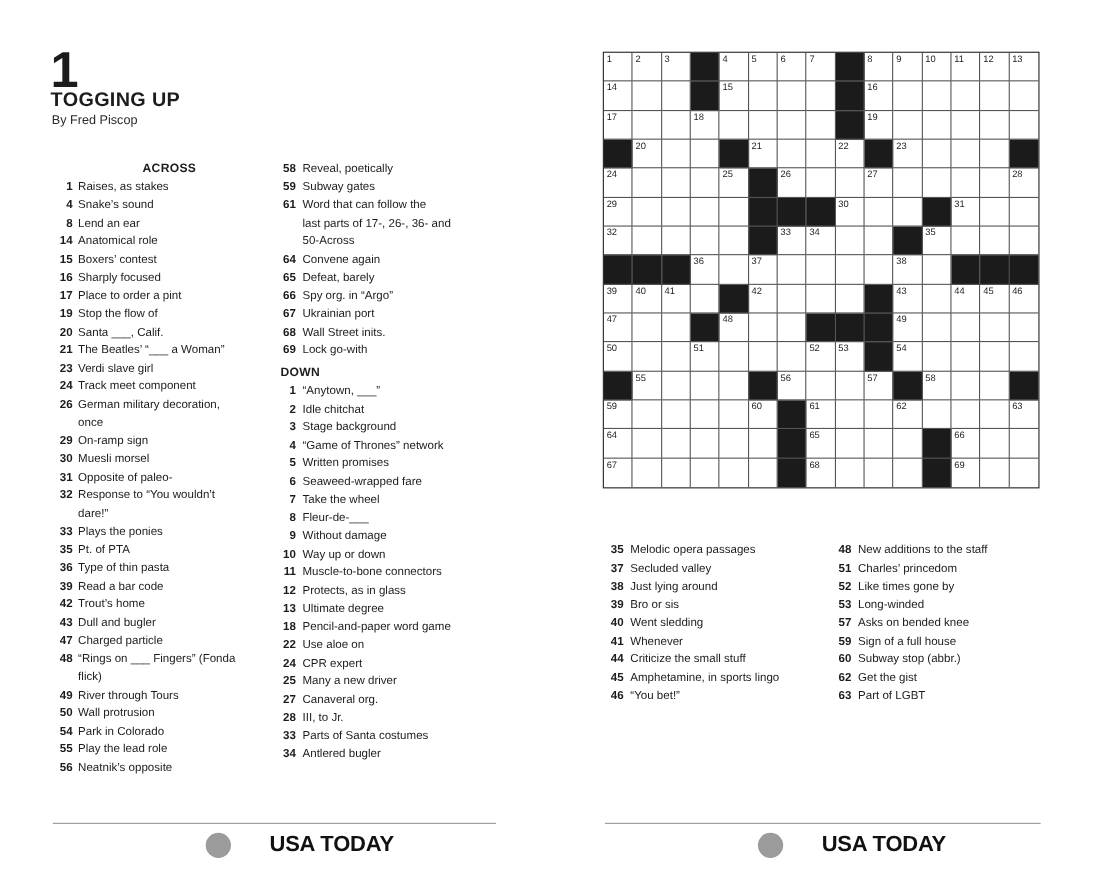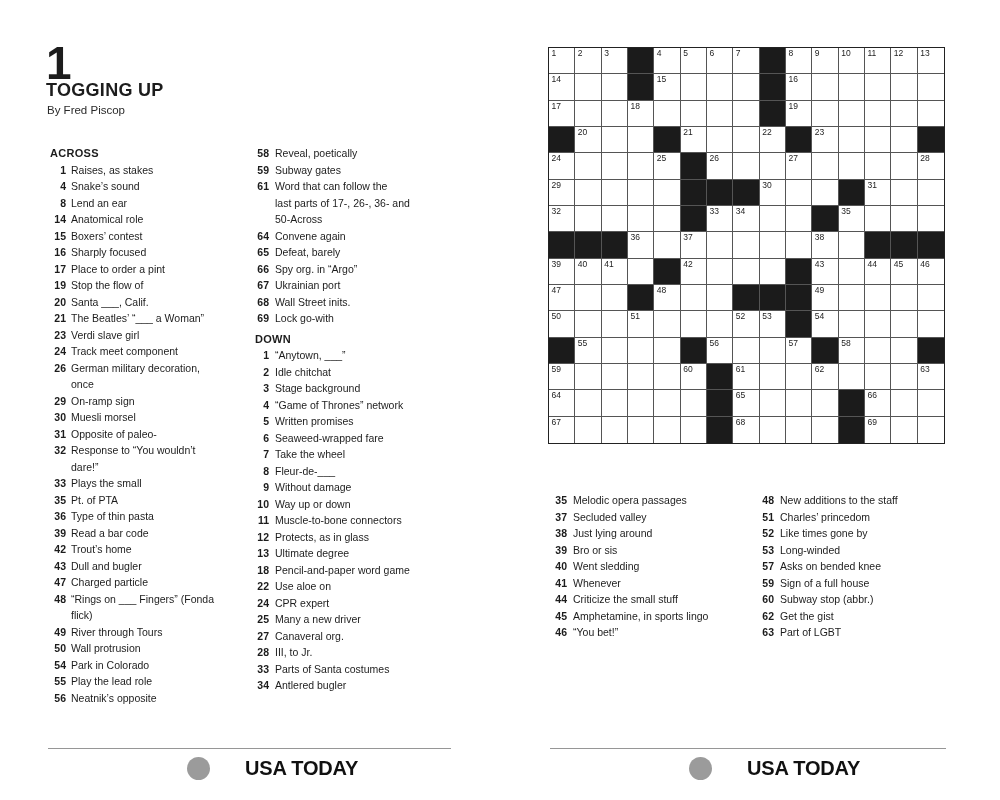--- a/index.html
+++ b/index.html
@@ -7,21 +7,21 @@
   .abs{position:absolute;}
   .puz-num{left:46px;top:40px;font-size:46px;font-weight:800;line-height:1;letter-spacing:1px;}
   .puz-title{left:46px;top:80px;font-size:18px;font-weight:700;letter-spacing:0.3px;text-align:center;}
   .byline{left:47px;top:104px;font-size:11.5px;color:#2a2a2a;}
   .clue-col{position:absolute;}
   .col-a{left:42px;top:145px;width:216px;}
   .col-b{left:253px;top:145px;width:222px;}
   .below-a{left:548px;top:492px;width:206px;}
   .below-b{left:755px;top:492px;width:202px;}
   .clue-header{font-weight:700;font-size:11px;line-height:16.5px;letter-spacing:0.3px;}
-  .col-a .clue-header{padding-left:8px;}
+  .col-a .clue-header{padding-left:8px;text-align:center;}
   .down-header{margin-top:4px;padding-left:2px;}
   .clue{display:flex;font-size:10.5px;line-height:16.5px;}
   .cnum{font-weight:700;text-align:right;flex:0 0 24px;padding-right:5px;}
   .col-b .cnum{flex:0 0 16px;padding-right:6px;}
   .below-a .cnum,.below-b .cnum{flex:0 0 19px;padding-right:6px;}
   .ctext{white-space:pre-line;flex:1;}
   .grid{left:548px;top:47px;width:397px;height:397px;display:grid;
         grid-template-columns:repeat(15,1fr);grid-template-rows:repeat(15,1fr);
         border:1px solid #222;box-sizing:border-box;background:#fff;}
   .cell{position:relative;border-right:1px solid #555;border-bottom:1px solid #555;box-sizing:border-box;}
@@ -114,21 +114,21 @@
           <span class="cnum">31</span>
           <span class="ctext">Opposite of paleo-</span>
         </div>
         <div class="clue">
           <span class="cnum">32</span>
           <span class="ctext">Response to “You wouldn’t
 dare!”</span>
         </div>
         <div class="clue">
           <span class="cnum">33</span>
-          <span class="ctext">Plays the small</span>
+          <span class="ctext">Plays the ponies</span>
         </div>
         <div class="clue">
           <span class="cnum">35</span>
           <span class="ctext">Pt. of PTA</span>
         </div>
         <div class="clue">
           <span class="cnum">36</span>
           <span class="ctext">Type of thin pasta</span>
         </div>
         <div class="clue">

